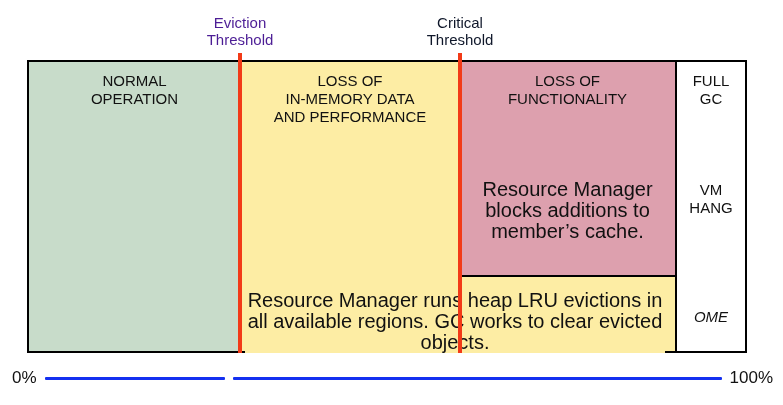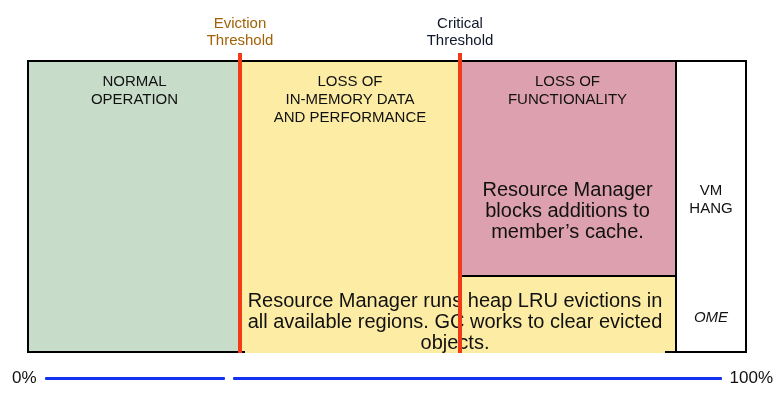--- a/index.html
+++ b/index.html
@@ -38,21 +38,21 @@
   #axis-line-left{width:180px;}
   #axis-line-right{flex:1;}
   .axis-num{flex:0 0 auto;}
   #axis-title{flex:0 0 auto;padding:0 2px;}
 </style>
 </head>
 <body>
 
 <div id="stage">
 
-  <div class="thresh-label pre" style="left: 150px; color: #a16207;">Eviction
+  <div class="thresh-label pre" style="left: 150px; color: #4c1d95;">Eviction
 Threshold</div>
   <div class="thresh-label pre" style="left: 370px; color: #0f172a;">Critical
 Threshold</div>
 
   <div id="diagram-box">
 
     <div class="zone" style="left: 0px; width: 211px; background-color: rgb(200, 220, 202);"></div>
     <div class="zone" style="left: 211px; width: 220px; background-color: rgb(253, 237, 164);"></div>
     <div class="zone" style="left: 431px; width: 215px; height: 215px; bottom: auto; border-bottom: 2px solid rgb(0, 0, 0); box-sizing: border-box; background-color: rgb(221, 160, 174);"></div>
     <div class="zone" style="left: 431px; top: 215px; width: 215px; background-color: rgb(253, 237, 164);"></div>
@@ -62,20 +62,22 @@
 OPERATION</div>
     <div class="zone-label pre" style="left:211px;width:220px;">LOSS OF
 IN-MEMORY DATA
 AND PERFORMANCE</div>
     <div class="zone-label pre" style="left:431px;width:215px;">LOSS OF
 FUNCTIONALITY</div>
 
     <div class="note" style="left:451px;top:117px;width:175px;">Resource Manager blocks additions to member’s cache.</div>
     <div class="note" style="left: 216px; top: 228px; width: 420px; background-color: rgb(253, 237, 164);">Resource Manager runs heap LRU evictions in all available regions. GC works to clear evicted objects.</div>
 
+    <div class="outcome pre" style="top:10px;">FULL
+GC</div>
     <div class="outcome pre" style="top:119px;">VM
 HANG</div>
     <div class="outcome" style="top:246px;font-style:italic;">OME</div>
   </div>
 
   <div class="vline" style="left: 238px; z-index: 2; background-color: rgb(242, 58, 23);"></div>
   <div class="vline" style="left: 458px; z-index: 2; background-color: rgb(242, 58, 23);"></div>
 
   <div id="x-axis">
     <span class="axis-num">0%</span>

